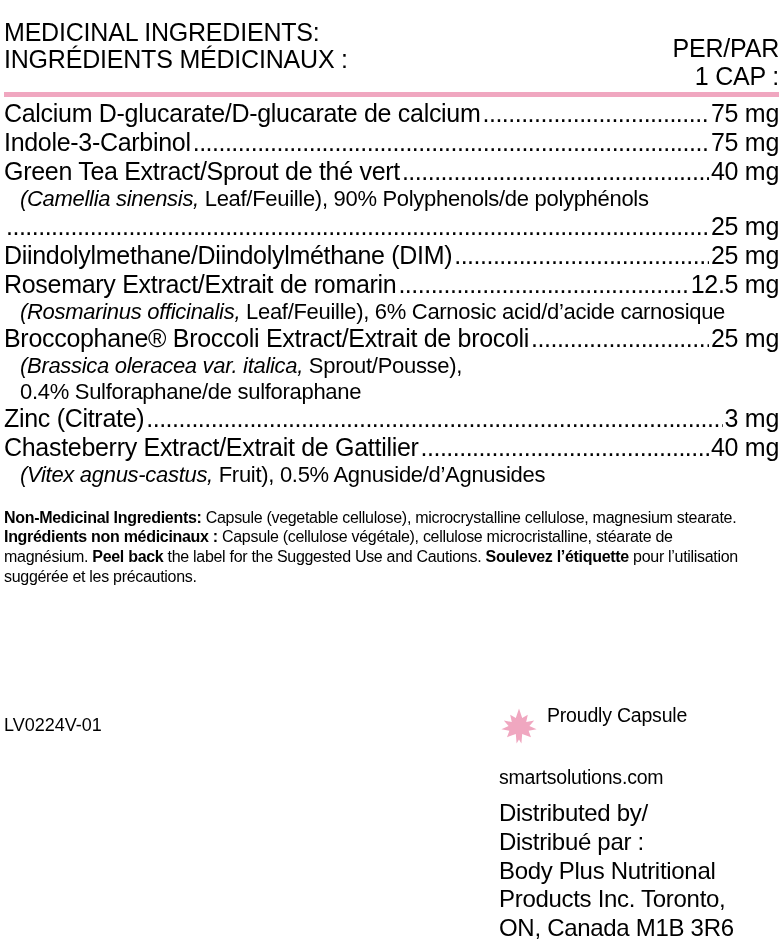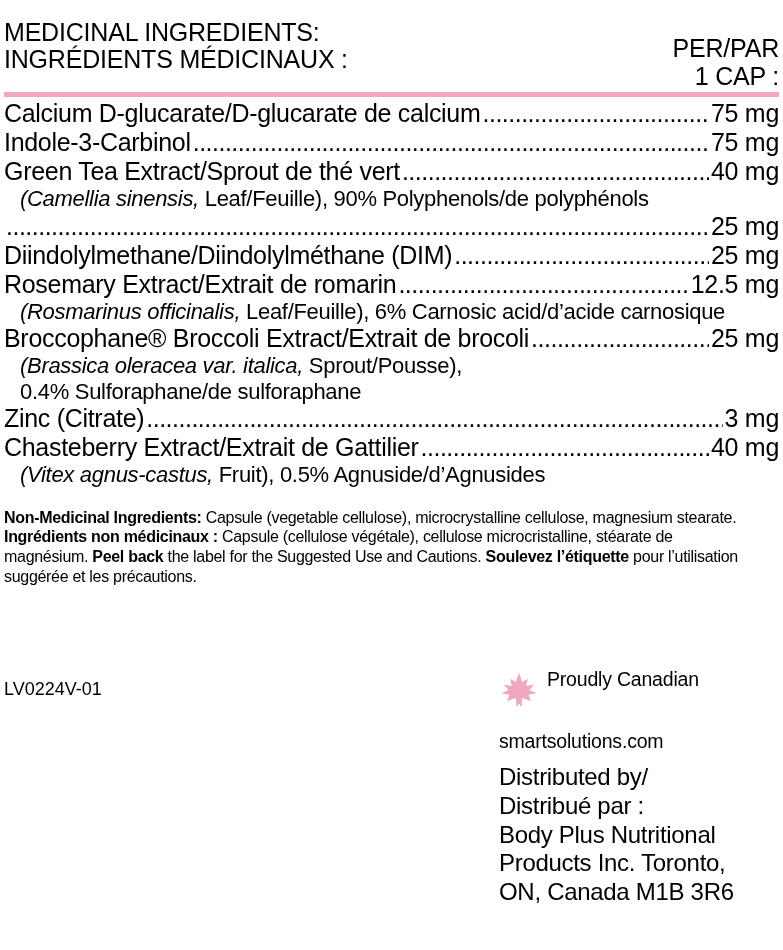--- a/index.html
+++ b/index.html
@@ -88,21 +88,21 @@
     margin-top: 20px;
     width: 740px;
   }
   .nonmed b { font-weight: bold; }
 
   
   .bottom {
     position: absolute;
     left: 4px;
     right: 4px;
-    top: 664px;
+    top: 700px;
     display: flex;
     justify-content: space-between;
   }
   .bottom-left {
     width: 470px;
     font-size: 23.5px;
     line-height: 1.24;
     letter-spacing: -0.3px;
   }
   .code {
@@ -222,21 +222,21 @@
       <div class="code">LV0224V-01</div>
     </div>
     <div class="bottom-right">
       <div class="canada-row">
         <span class="maple">
           <svg viewBox="0 0 100 100" width="40" height="40" aria-hidden="true">
             <path d="M50 6 L58 30 L72 22 L68 40 L88 36 L76 50 L94 58 L74 62 L80 78 L58 70 L56 94 L50 84 L44 94 L42 70 L20 78 L26 62 L6 58 L24 50 L12 36 L32 40 L28 22 L42 30 Z" fill="#f0a7c0"></path>
           </svg>
         </span>
         <span class="canada-text">
-          <span>Proudly Canadian</span><br>
+          <span>Proudly Capsule</span><br>
         </span>
       </div>
       <div class="site">smartsolutions.com</div>
       <div class="distrib">
         <div>Distributed by/</div>
         <div>Distribué par :</div>
         <div>Body Plus Nutritional</div>
         <div>Products Inc. Toronto,</div>
         <div>ON, Canada M1B 3R6</div>
       </div>

